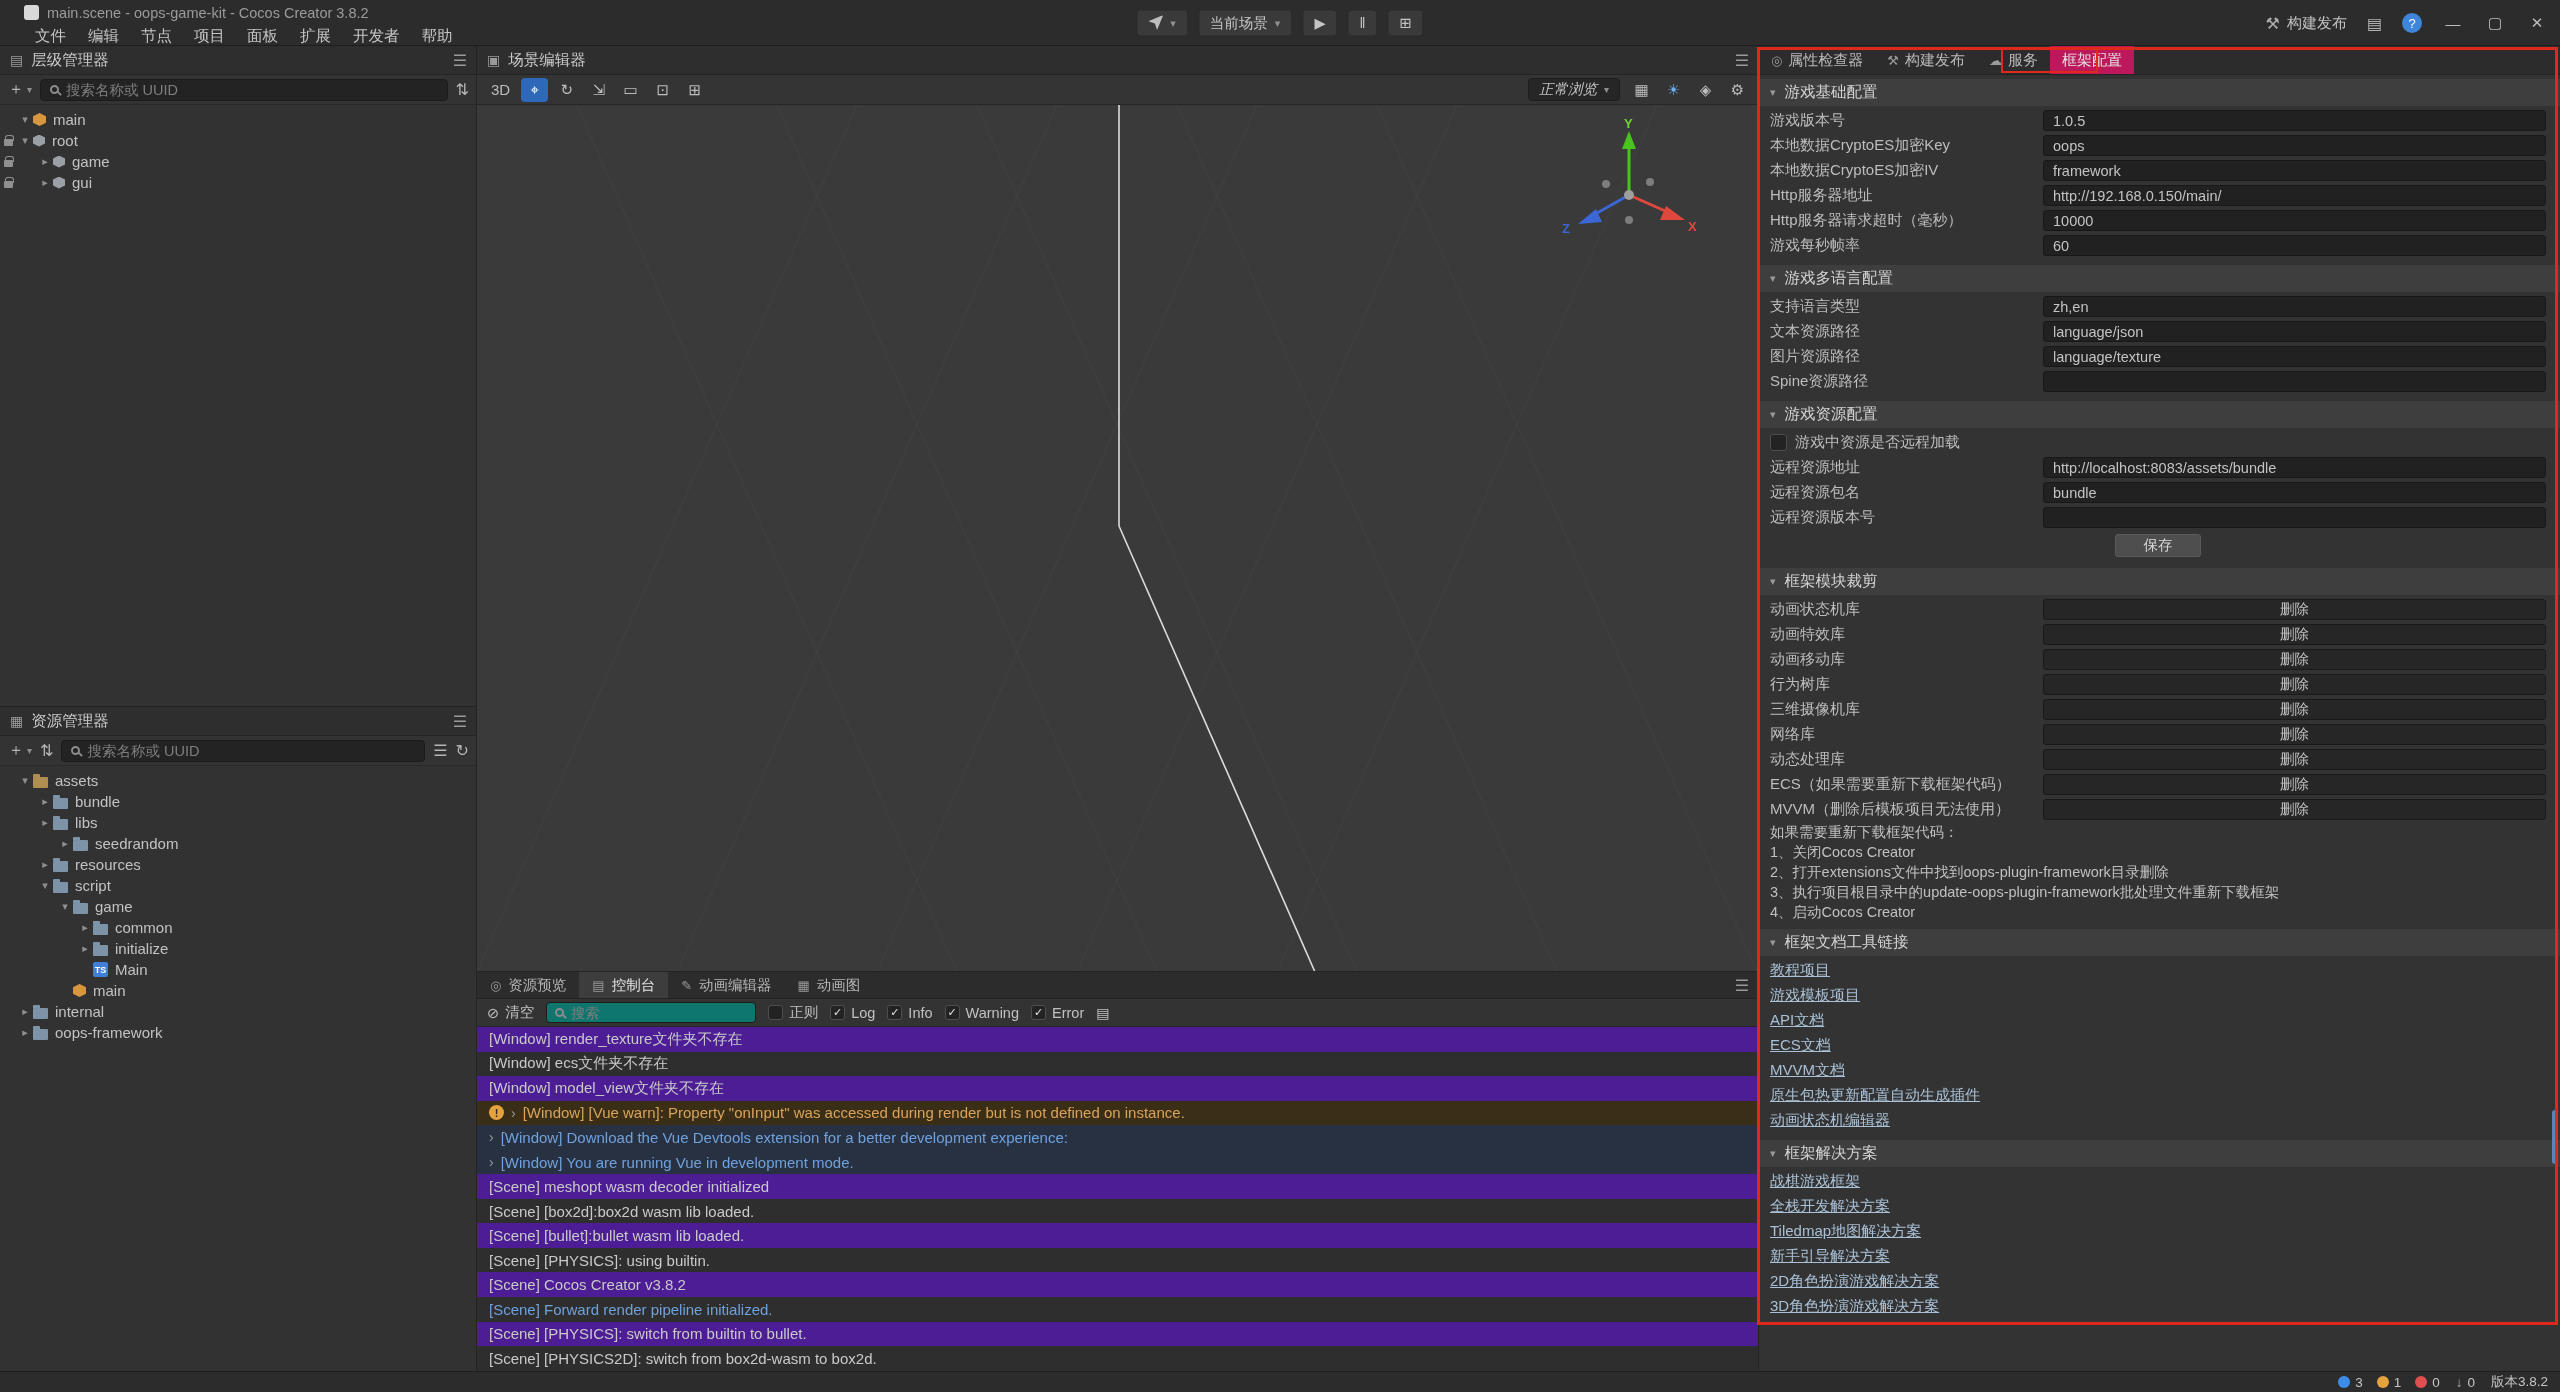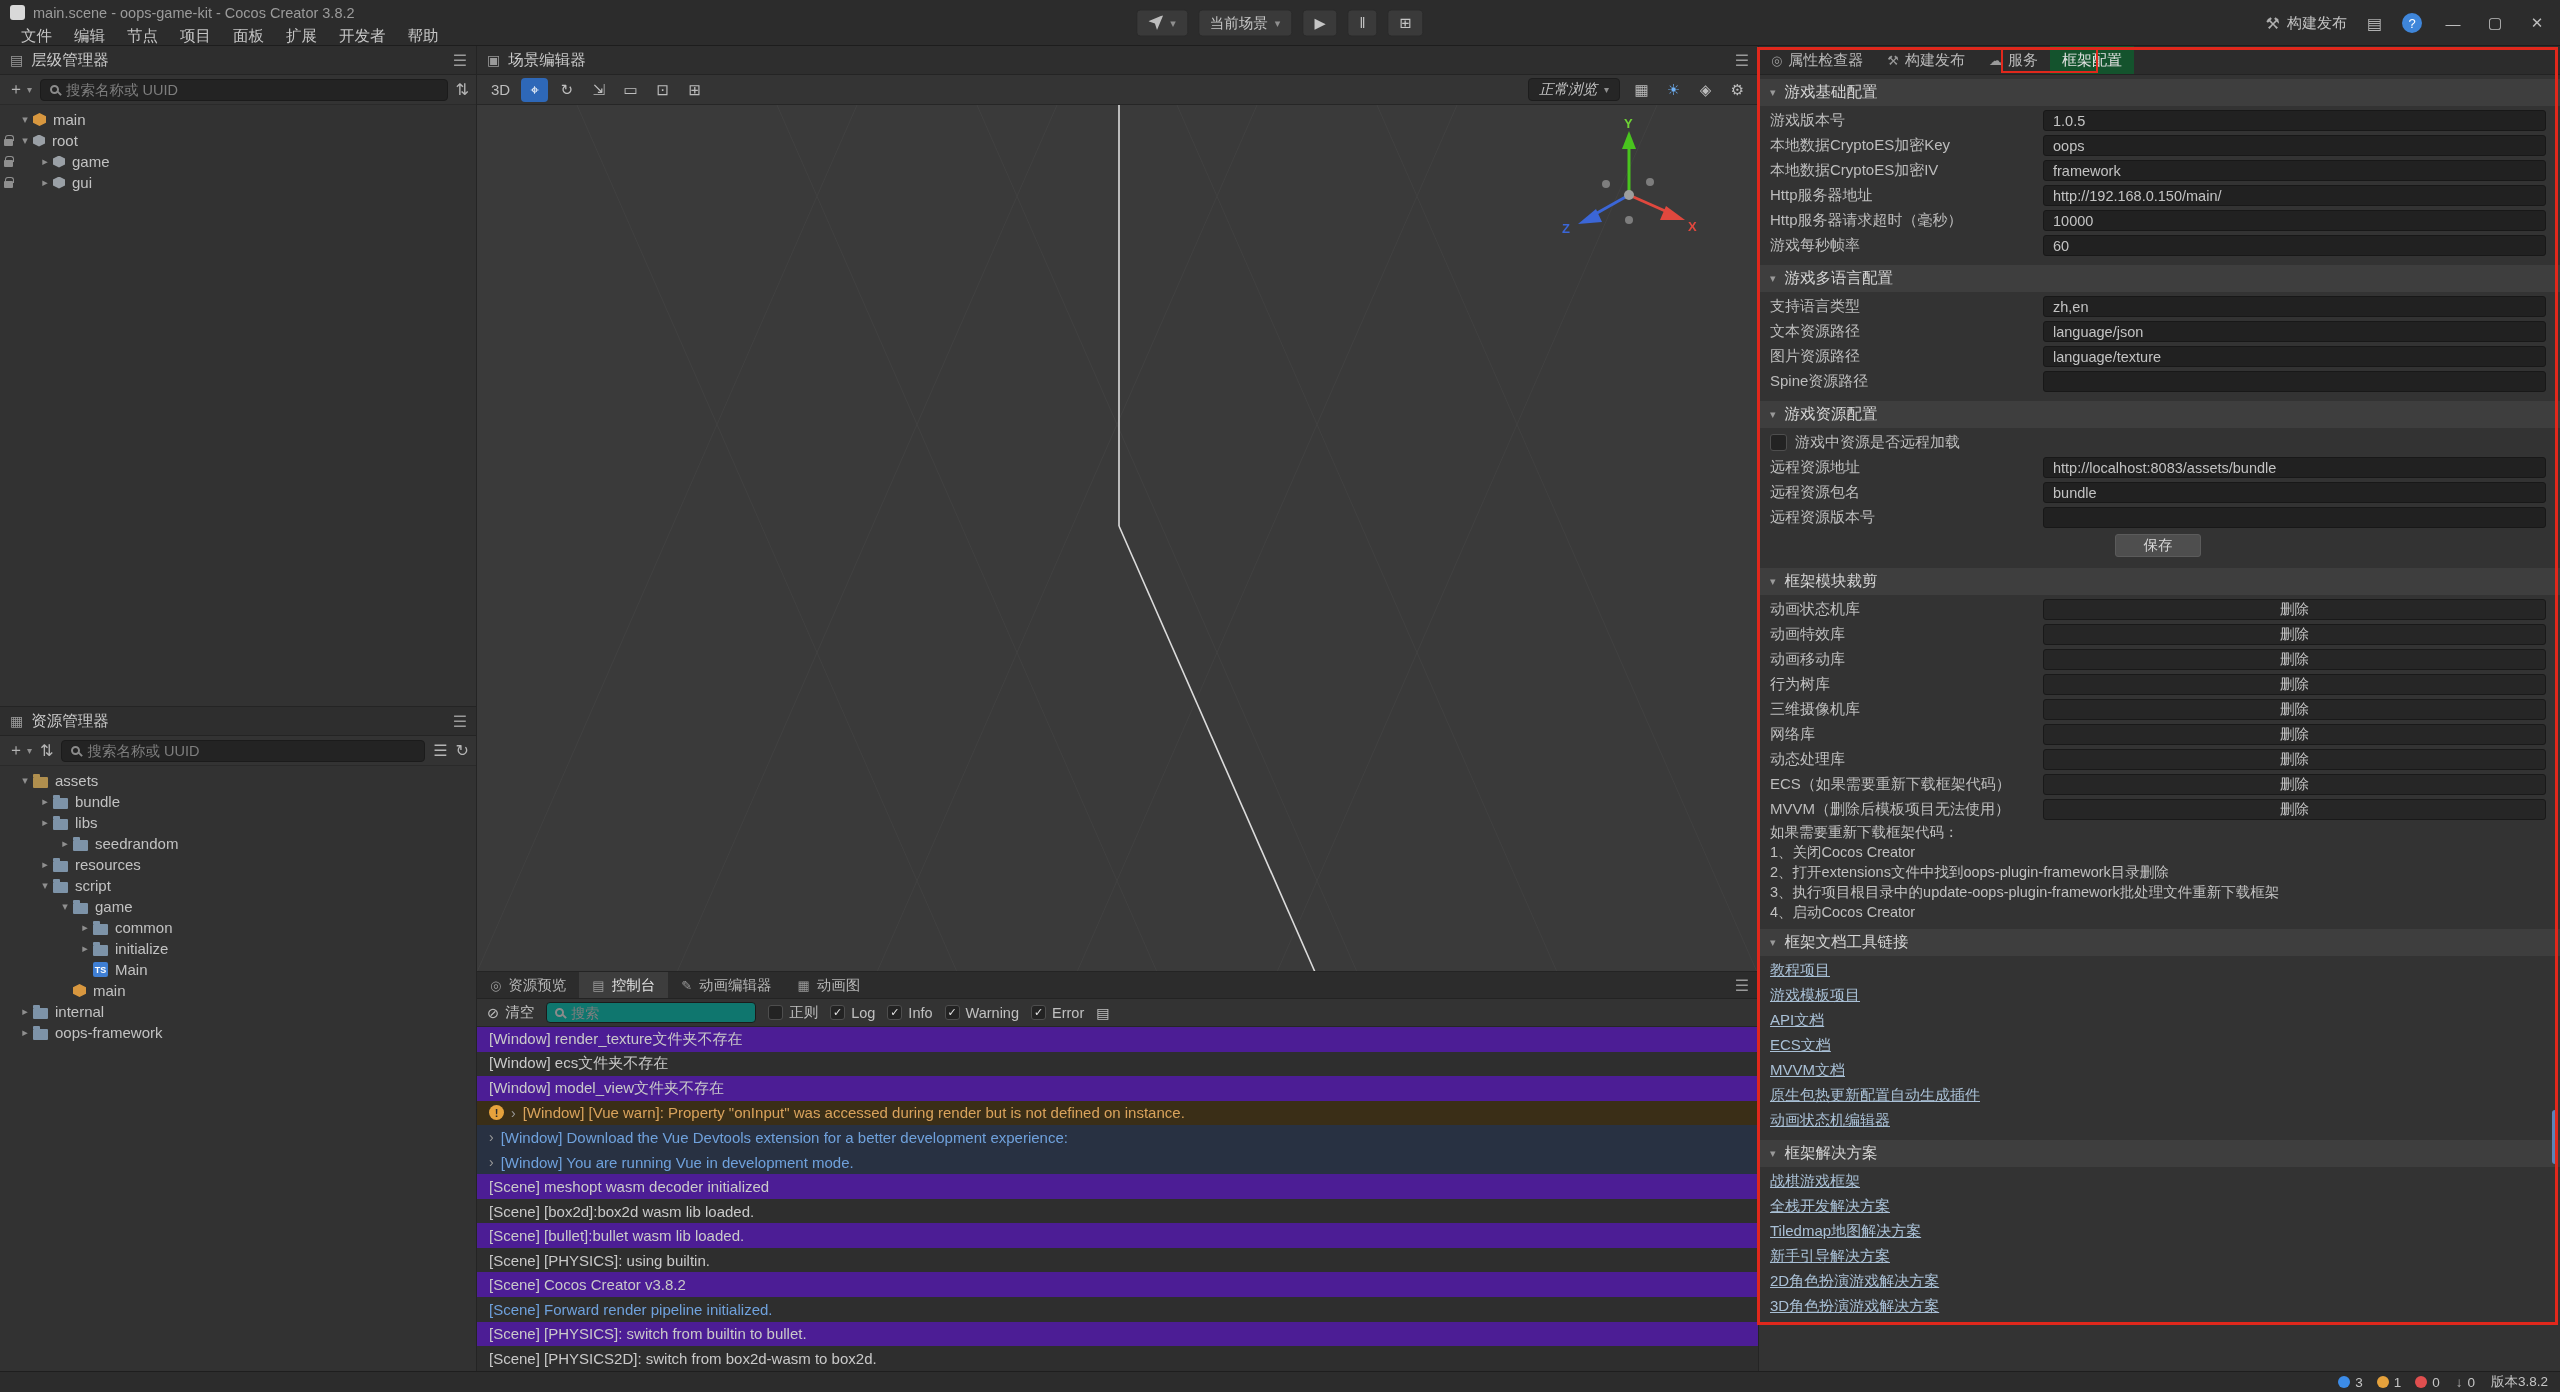--- a/index.html
+++ b/index.html
@@ -1,21 +1,21 @@
 <!DOCTYPE html>
 <html><head>
 <meta charset="utf-8">
 <style>
   *{margin:0;padding:0;box-sizing:border-box;font-family:"Liberation Sans","DejaVu Sans",sans-serif;}
   html,body{background:#232323;}
   #app{position:relative;width:2560px;height:1392px;background:#2b2b2b;color:#bdbdbd;overflow:hidden;font-size:16px;}
 
   
   #titlebar{position:absolute;left:0;top:0;width:2560px;height:46px;background:#2c2c2c;border-bottom:1px solid #1d1d1d;z-index:5;}
-  .tb-left{position:absolute;left:10px;top:3px;}
+  .tb-left{position:absolute;left:24px;top:3px;}
   .tb-title-row{display:flex;align-items:center;gap:8px;height:19px;}
   .app-logo{width:15px;height:15px;border-radius:3px;background:#d9d9d9;}
   .tb-title{font-size:14.5px;color:#9b9b9b;white-space:nowrap;}
   .menubar{display:flex;height:24px;align-items:center;margin-top:1px;}
   .menu-item{padding:0 11px;font-size:15.5px;color:#c5c5c5;height:23px;line-height:23px;border-radius:3px;cursor:default;}
   .tb-center{position:absolute;left:50%;top:50%;transform:translate(-50%,-50%);display:flex;align-items:center;gap:10px;}
   .tb-chip{display:flex;align-items:center;gap:7px;background:#3a3a3a;border:1px solid #2a2a2a;border-radius:4px;height:27px;padding:0 11px;font-size:14.5px;color:#c5c5c5;}
   .tb-chip .caret{font-size:11px;color:#8f8f8f;}
   .icon-plane{width:15px;height:15px;background:#bdbdbd;clip-path:polygon(0 42%,100% 0,58% 100%,44% 56%,0 42%);}
   .tb-right{position:absolute;right:12px;top:0;height:46px;display:flex;align-items:center;gap:20px;}
@@ -84,21 +84,21 @@
   .log-row:nth-child(even){background:#2e2e2e;}
   .log-row.info{color:#6fa1dc;}
   .log-row.info.tint{background:#283142;}
   .log-row.warn{background:#3a2e17;color:#d9a35c;}
   .warn-badge{width:15px;height:15px;border-radius:50%;background:#e6a23c;color:#2b2b2b;font-weight:bold;font-size:11px;display:flex;align-items:center;justify-content:center;flex:none;}
   .expander{color:#9a9a9a;font-size:14px;flex:none;}
 
   
   .itabs{height:29px;background:#2c2c2c;display:flex;align-items:center;border-bottom:1px solid #232323;}
   .itab{height:100%;display:flex;align-items:center;gap:6px;padding:0 12px;font-size:15px;color:#b8b8b8;}
-  .itab.active{background:#14532d;color:#e2e2e2;}
+  .itab.active{background:#be185d;color:#e2e2e2;}
   #inspector-content{position:absolute;left:0;top:29px;right:0;bottom:0;overflow:hidden;padding-top:4px;}
   .isec{margin-bottom:7px;}
   .isec-header{height:27px;background:#3e3e3e;display:flex;align-items:center;gap:9px;padding:0 11px;font-size:15.5px;color:#d4d4d4;margin-bottom:2px;}
   .chev{color:#9a9a9a;font-size:11px;}
   .irow{height:25px;display:flex;align-items:center;padding:0 14px 0 11px;gap:8px;}
   .ilabel{width:265px;flex:none;font-size:15px;color:#bdbdbd;white-space:nowrap;overflow:hidden;}
   .iinput{flex:1;height:21px;background:#212121;border:1px solid #181818;border-radius:3px;color:#c3c3c3;font-size:14.5px;padding:0 9px;outline:none;}
   .trim-btn{flex:1;height:21px;background:#262626;border:1px solid #191919;border-radius:3px;color:#c3c3c3;font-size:14.5px;cursor:default;}
   .ibtn{width:86px;height:23px;background:#4e4e4e;border:1px solid #5b5b5b;border-radius:3px;color:#d8d8d8;font-size:14.5px;cursor:default;}
   .irow.center{justify-content:center;height:31px;}

